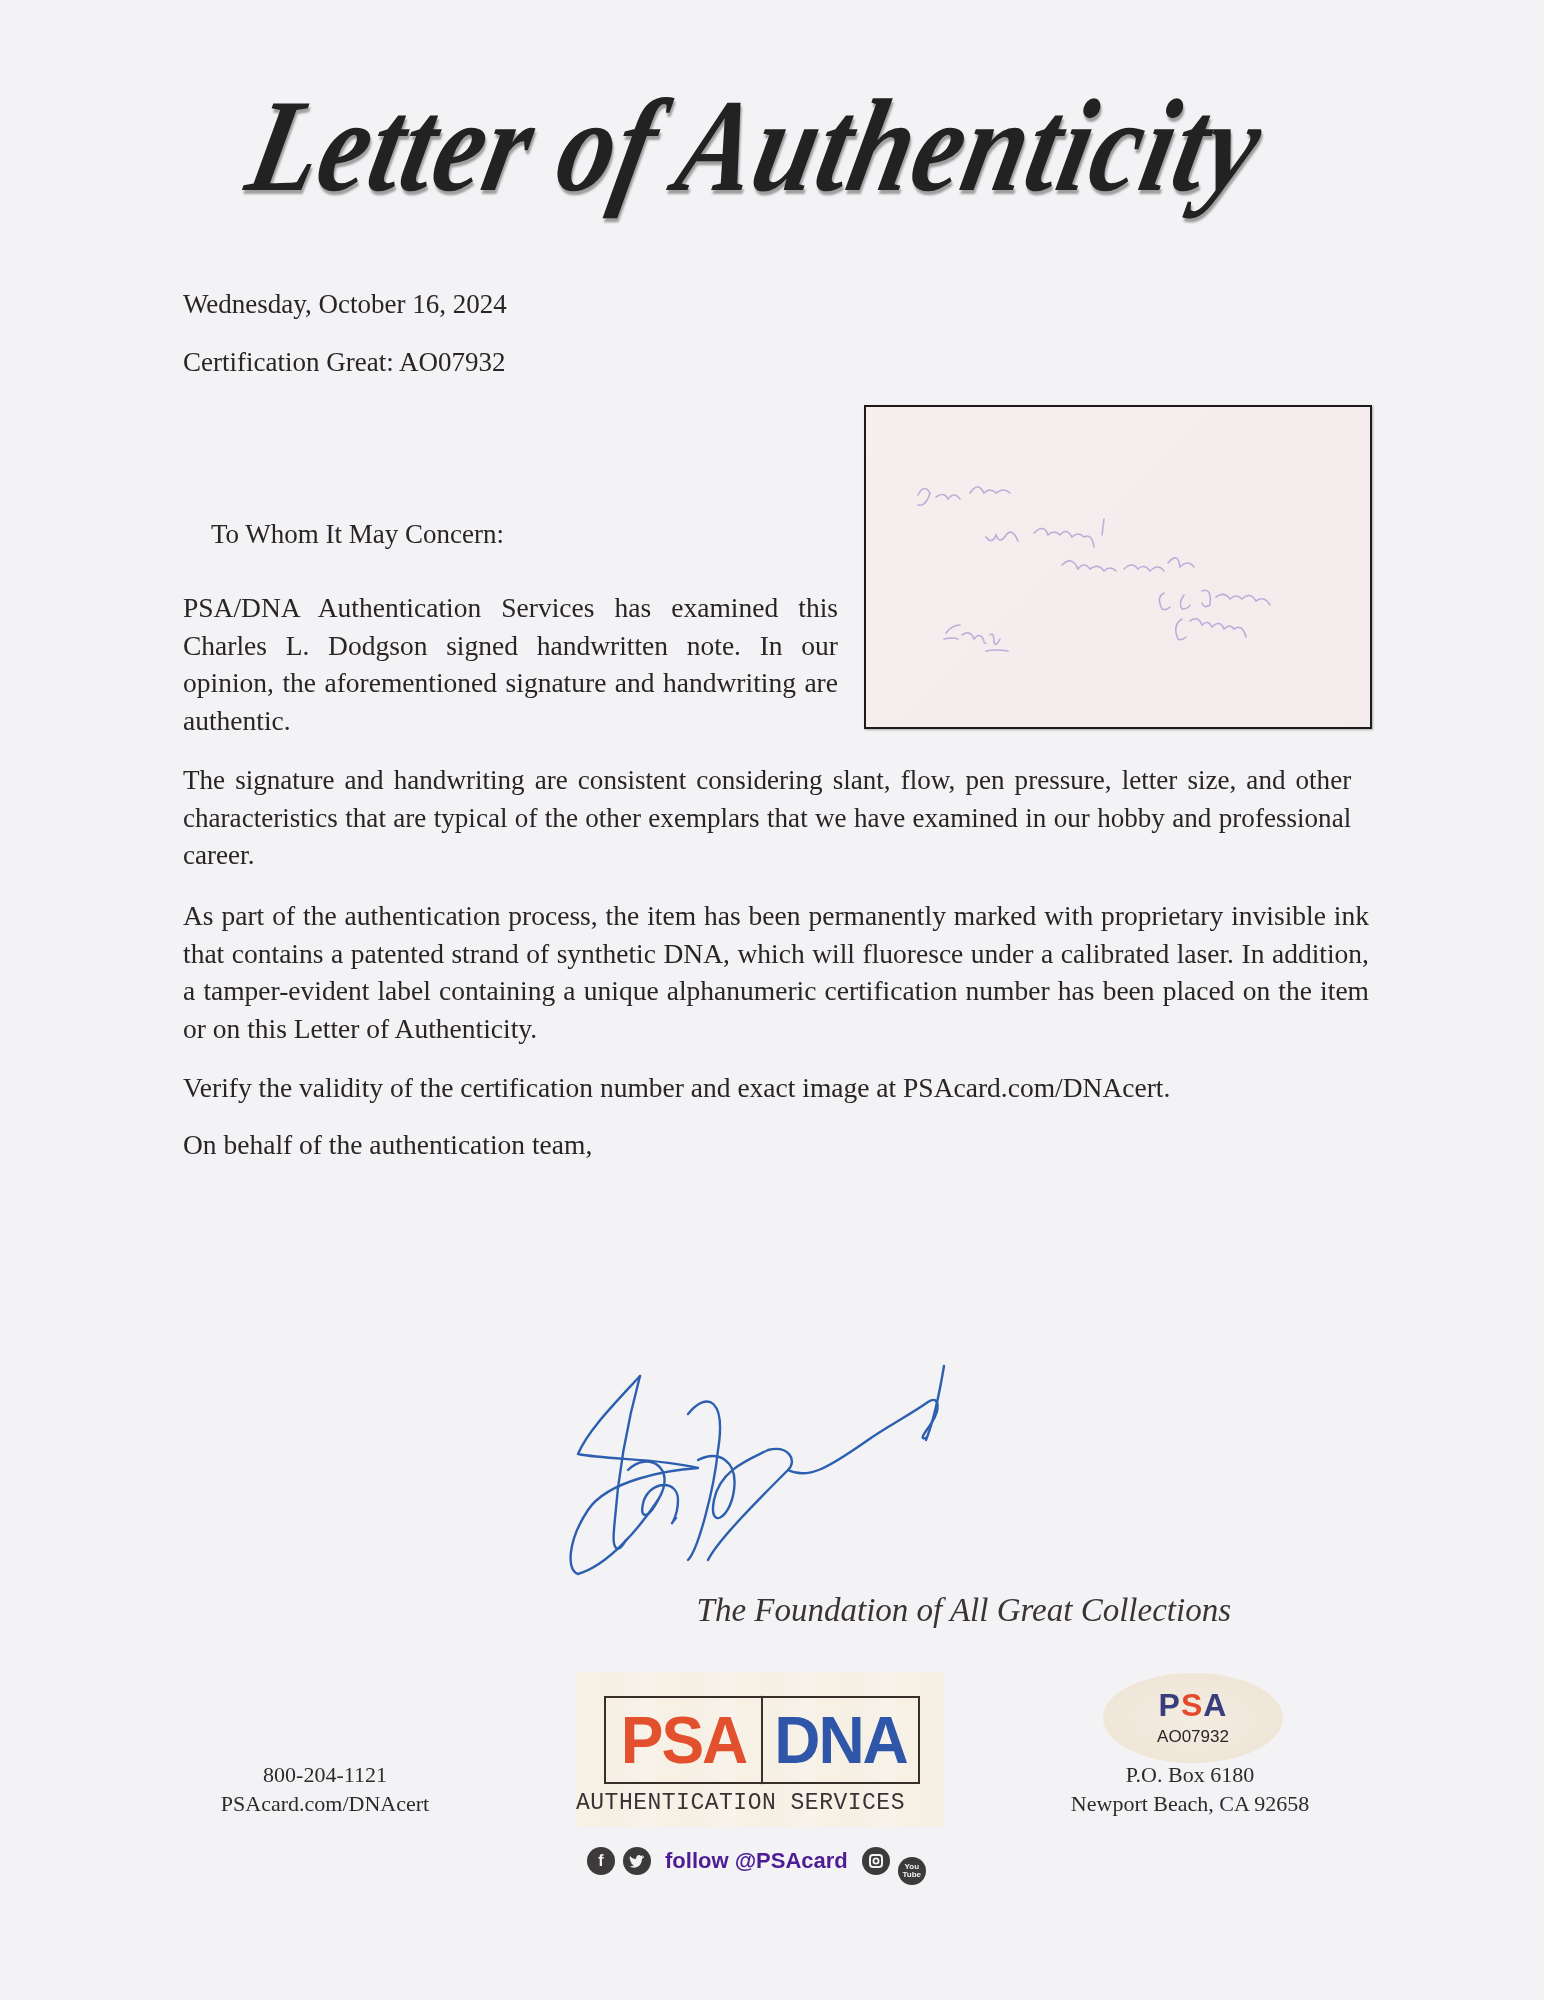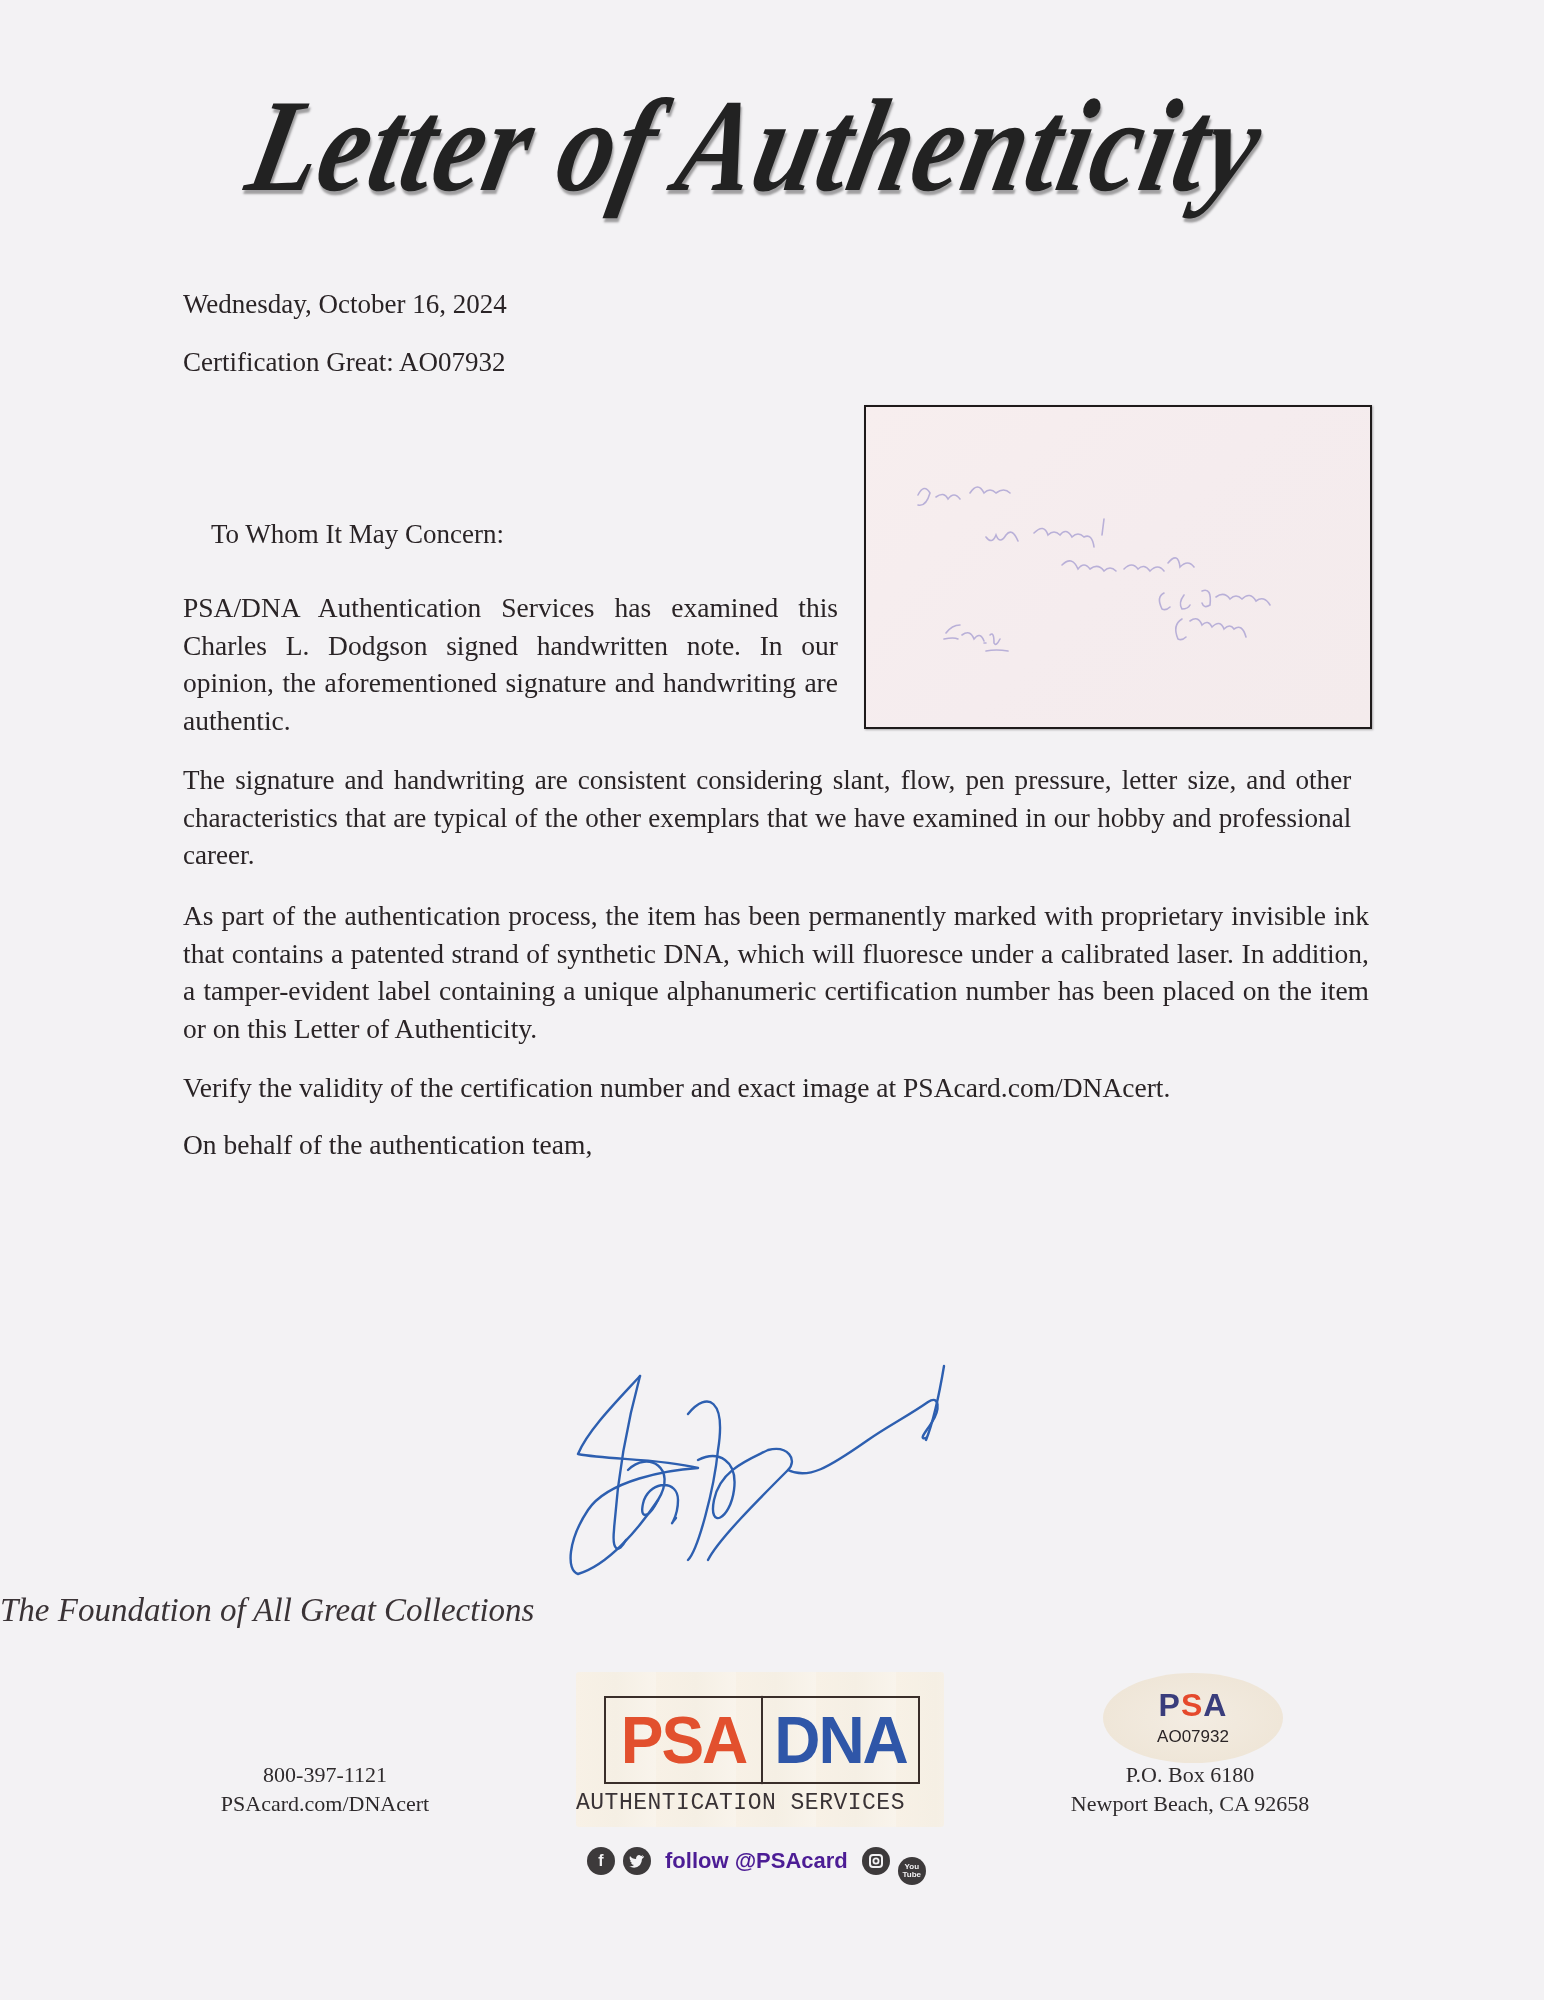--- a/index.html
+++ b/index.html
@@ -48,21 +48,21 @@
     background: linear-gradient(135deg, #f7eeee 0%, #f5ecee 50%, #f4ebec 100%);
     box-shadow: 1px 1px 2px rgba(0,0,0,0.3);
   }
   .item-photo svg { width: 100%; height: 100%; display: block; }
   .signature {
     position: absolute; left: 548px; top: 1350px;
     width: 410px; height: 230px;
   }
   .tagline {
     position: absolute; left: 0; top: 1592px; width: 1231px;
-    text-align: left; font-style: italic;
+    text-align: right; font-style: italic;
     font-size: 33px; color: #3a3336;
   }
   .contact-left {
     position: absolute; left: 190px; top: 1760px; width: 270px;
     text-align: center; font-size: 22px; line-height: 29px; color: #2e2a2c;
   }
   .contact-right {
     position: absolute; left: 1040px; top: 1760px; width: 300px;
     text-align: center; font-size: 22px; line-height: 29px; color: #2e2a2c;
   }
@@ -163,21 +163,21 @@
     <path d="M140 64 C160 40 178 50 170 100 C166 140 150 200 140 210"></path>
     <path d="M150 110 C170 100 190 110 186 140 C182 170 160 180 166 150 C172 120 200 110 220 100 C240 95 250 110 240 120 C210 150 170 190 160 210"></path>
     <path d="M240 120 C260 130 280 118 320 90 C340 76 360 66 380 52 C392 44 392 60 384 72 C378 82 370 90 378 88"></path>
     <path d="M396 16 C392 40 386 70 378 90"></path>
   </g>
 </svg>
 
 <div class="tagline">The Foundation of All Great Collections</div>
 
 <div class="contact-left">
-  <div>800-397-1121</div>
+  <div>800-204-1121</div>
   <div>PSAcard.com/DNAcert</div>
 </div>
 
 <div class="hologram">
   <div class="logo-box">
     <div class="logo-half psa">PSA</div>
     <div class="logo-half dna">DNA</div>
   </div>
   <div class="auth-services">AUTHENTICATION SERVICES</div>
 </div>

